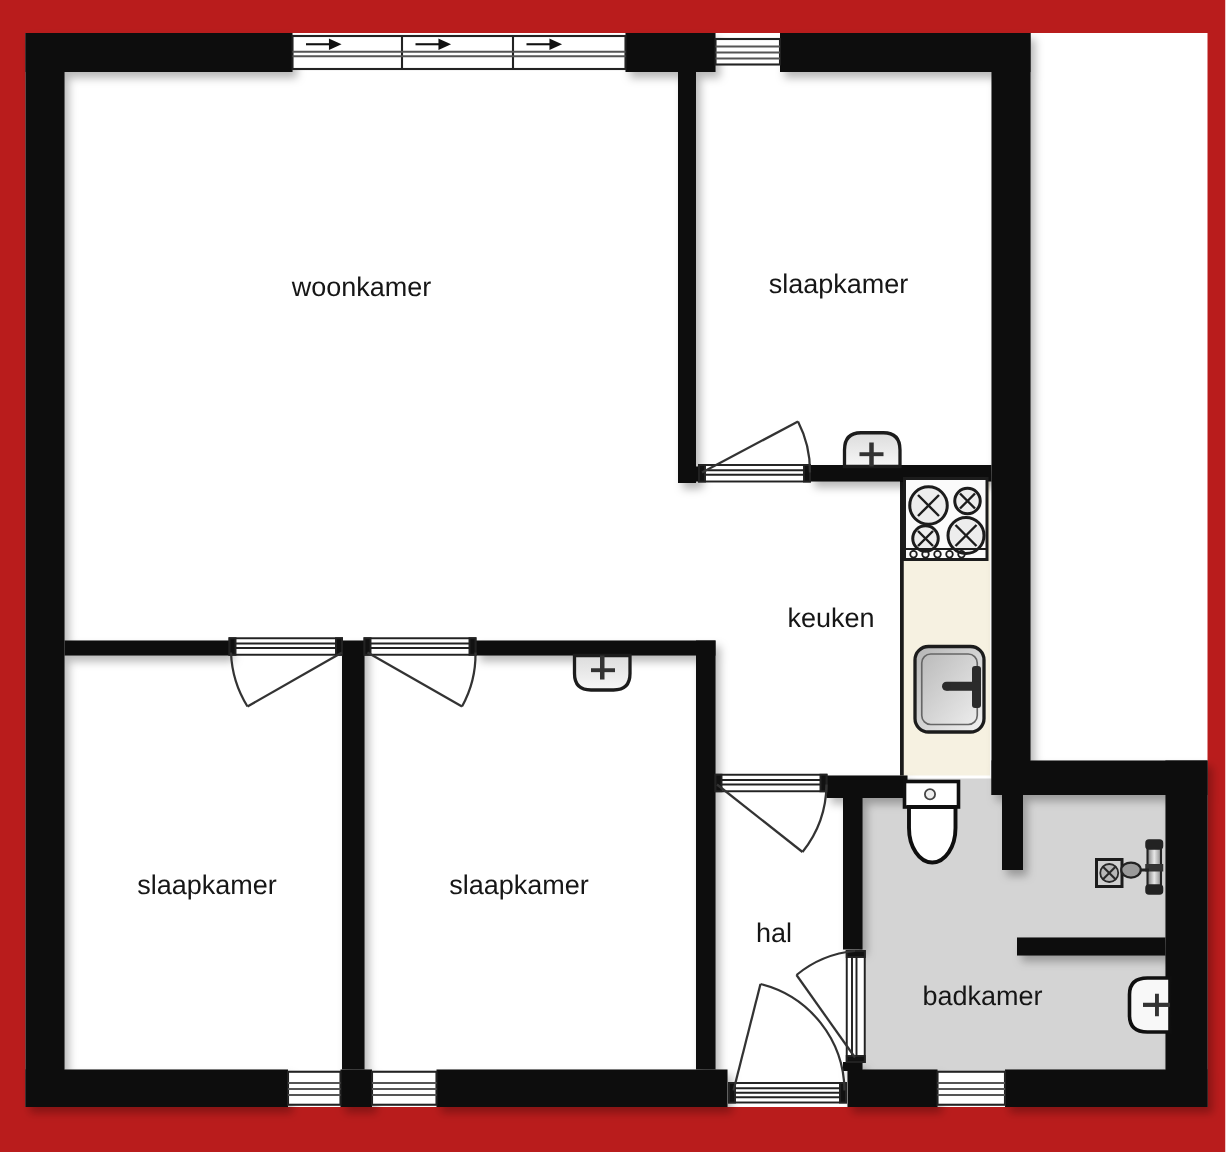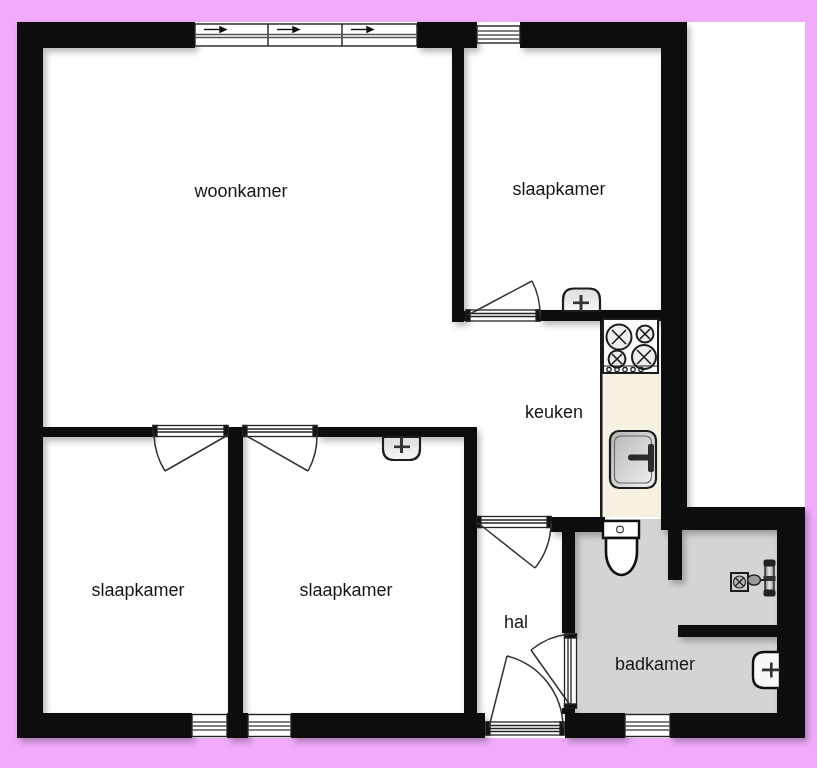--- a/index.html
+++ b/index.html
@@ -1,16 +1,16 @@
 <!DOCTYPE html>
 <html><head>
 <meta charset="utf-8">
 <style>
   html,body{margin:0;padding:0;background:#ffffff;}
-  .stage{position:relative;width:817px;height:768px;background:#f0abfc;overflow:hidden;
+  .stage{position:relative;width:817px;height:768px;background:#b91c1c;overflow:hidden;
          font-family:"Liberation Sans", sans-serif;}
   svg{position:absolute;left:0;top:0;}
   text.room-label{font-family:"Liberation Sans", sans-serif;font-size:18px;fill:#161616;}
 </style>
 </head>
 <body>
 
 <div class="stage">
 <svg width="817" height="768" viewBox="0 0 817 768">
   <defs>

